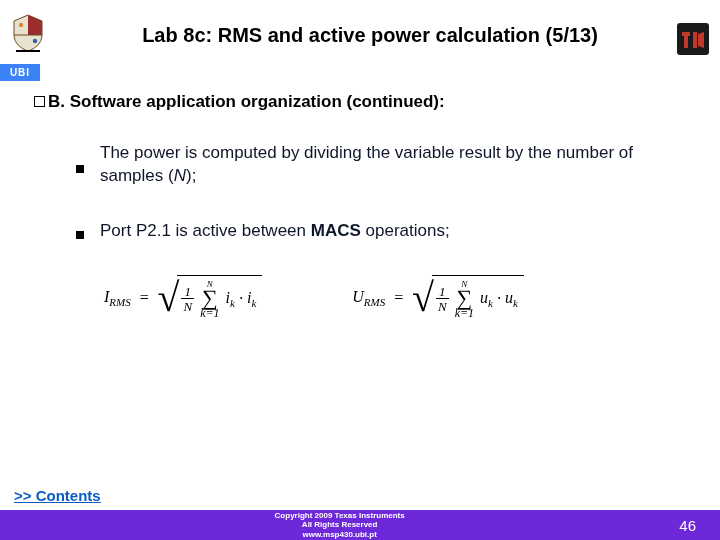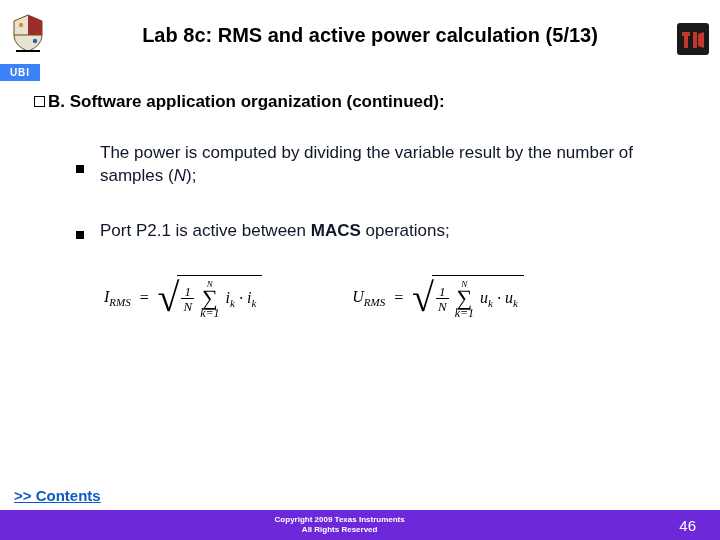--- a/index.html
+++ b/index.html
@@ -129,17 +129,18 @@
       </div>
     </div>
   </div>
 
   <div class="footer">
     <a class="contents-link" href="#">&gt;&gt; Contents</a>
     <div class="footer-black">
       <div class="copyright">
         <div>Copyright 2009 Texas Instruments</div>
         <div>All Rights Reserved</div>
+        <div>www.msp430.ubi.pt</div>
       </div>
       <div class="pagenum">46</div>
     </div>
   </div>
 </div>
 
 </body></html>

